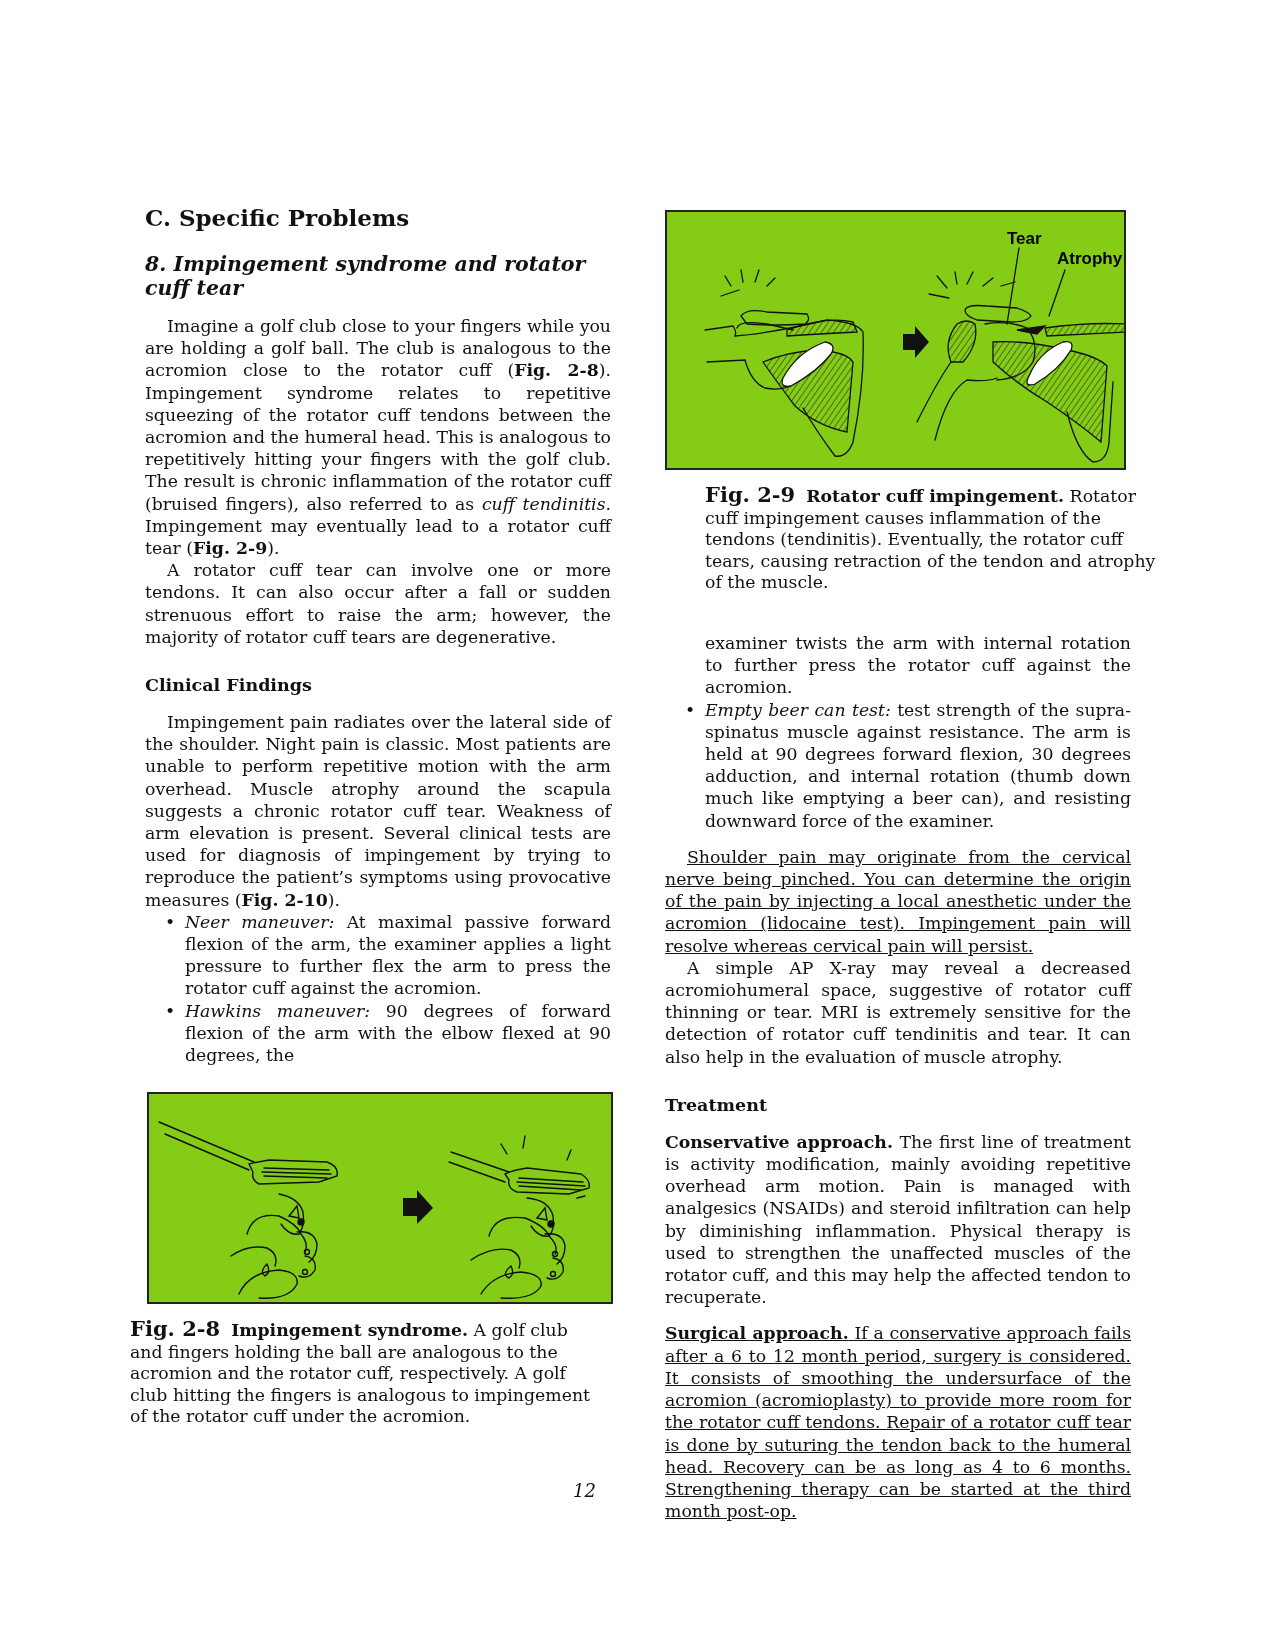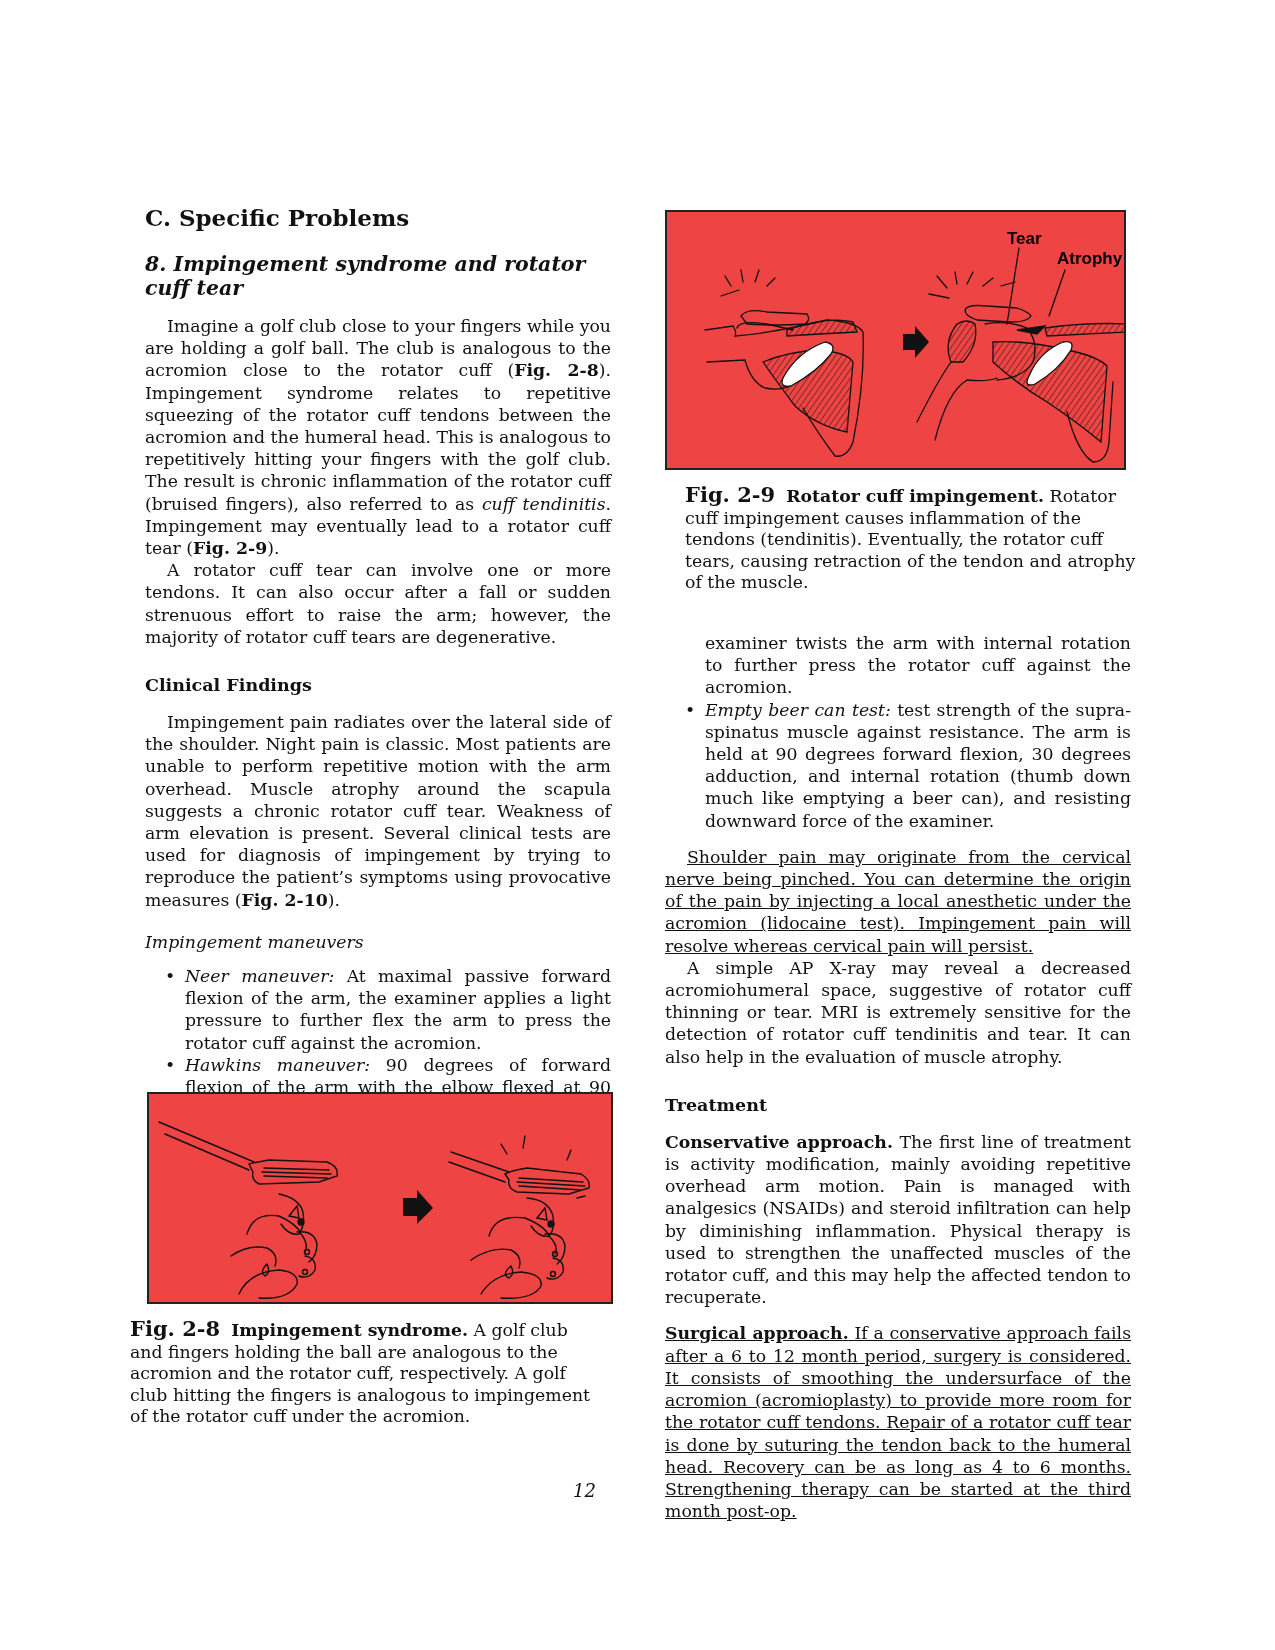--- a/index.html
+++ b/index.html
@@ -16,27 +16,27 @@
   .indent { text-indent: 22px; }
   h2.section { font-size: 23px; font-weight: bold; margin: 4px 0 0 0; line-height: 28px; }
   h3.subsection { font-size: 20.5px; font-weight: bold; font-style: italic; line-height: 24px; margin: 20px 0 15px 0; }
   h4.subhead { font-size: 17.5px; font-weight: bold; margin: 26px 0 15px 0; line-height: 22px; }
   .italic-head { font-style: italic; margin: 20px 0 12px 0; }
   ul.bullets { list-style: none; margin: 0; padding: 0 0 0 40px; }
   ul.bullets li { position: relative; text-align: justify; }
   ul.bullets li .bullet { position: absolute; left: -20px; top: 0; }
   em { font-style: italic; }
   b { font-weight: bold; }
-  .figure-box { position: absolute; border: 2px solid #222; background: #ef4444; }
+  .figure-box { position: absolute; border: 2px solid #222; background: #84cc16; }
   .fig8 { left: 147px; top: 1092px; width: 462px; height: 208px; }
   .fig9 { left: 665px; top: 210px; width: 457px; height: 256px; }
   .figure-box svg { width: 100%; height: 100%; display: block; }
   .caption { position: absolute; font-size: 17.3px; line-height: 21.6px; text-align: left; }
   .cap8 { left: 130px; top: 1318px; width: 470px; }
-  .cap9 { left: 685px; top: 484px; width: 460px; }
+  .cap9 { left: 705px; top: 484px; width: 460px; }
   .figlabel { font-weight: bold; font-size: 21px; }
   .figtitle { font-weight: bold; }
   .right-cont { position: absolute; left: 665px; top: 632px; width: 466px; font-size: 17.3px; line-height: 22.2px; }
   .lead { font-weight: bold; }
   .block-gap { margin-top: 14px; text-decoration: underline; }
   .page-number { position: absolute; top: 1480px; left: 0; width: 1169px; text-align: center; font-style: italic; font-size: 18px; }
   .label-sans { font-family: "Liberation Sans", "DejaVu Sans", sans-serif; font-weight: bold; font-size: 17px; }
 </style>
 </head>
 <body>
@@ -48,21 +48,20 @@
     <h2 class="section">C.  Specific Problems</h2>
     <h3 class="subsection">8.  Impingement syndrome and rotator cuff tear</h3>
 
     <p class="indent"><span>Imagine a golf club close to your fingers while you are holding a golf ball. The club is analogous to the acromion close to the rotator cuff (</span><b>Fig. 2-8</b><span>). Impingement syn­drome relates to repetitive squeezing of the rotator cuff tendons between the acromion and the humeral head. This is analogous to repetitively hitting your fingers with the golf club. The result is chronic inflammation of the rotator cuff (bruised fingers), also referred to as </span><em>cuff tendinitis.</em><span> Impingement may eventually lead to a rota­tor cuff tear (</span><b>Fig. 2-9</b><span>).</span></p>
     <p class="indent">A rotator cuff tear can involve one or more tendons. It can also occur after a fall or sudden strenuous effort to raise the arm; however, the majority of rotator cuff tears are degenerative.</p>
 
     <h4 class="subhead">Clinical Findings</h4>
 
     <p class="indent"><span>Impingement pain radiates over the lateral side of the shoulder. Night pain is classic. Most patients are un­able to perform repetitive motion with the arm over­head. Muscle atrophy around the scapula suggests a chronic rotator cuff tear. Weakness of arm elevation is present. Several clinical tests are used for diagnosis of impingement by trying to reproduce the patient’s symp­toms using provocative measures (</span><b>Fig. 2-10</b><span>).</span></p>
 
-    <p class="italic-head">Impingement maneuvers</p>
 
     <ul class="bullets">
       <li><span class="bullet">•</span><em>Neer maneuver:</em><span> At maximal passive forward flex­ion of the arm, the examiner applies a light pres­sure to further flex the arm to press the rotator cuff against the acromion.</span></li>
       <li><span class="bullet">•</span><em>Hawkins maneuver:</em><span> 90 degrees of forward flexion of the arm with the elbow flexed at 90 degrees, the</span></li>
     </ul>
   </div>
 
   <div class="figure-box fig8">
     <svg viewBox="0 0 462 208">
       <g fill="none" stroke="#111" stroke-width="1.4" stroke-linecap="round">

